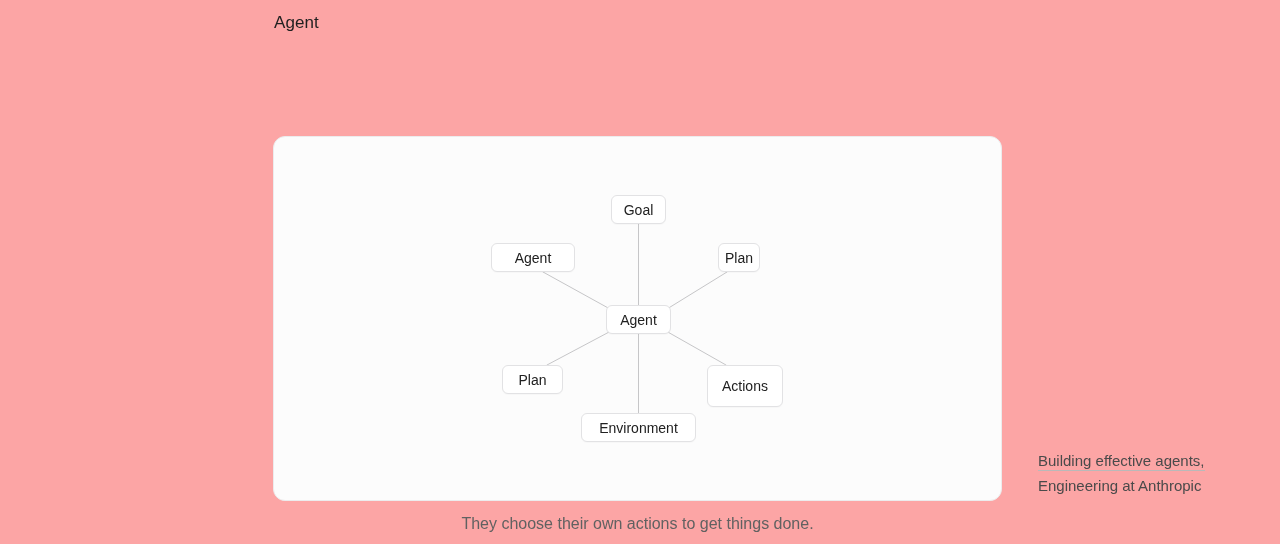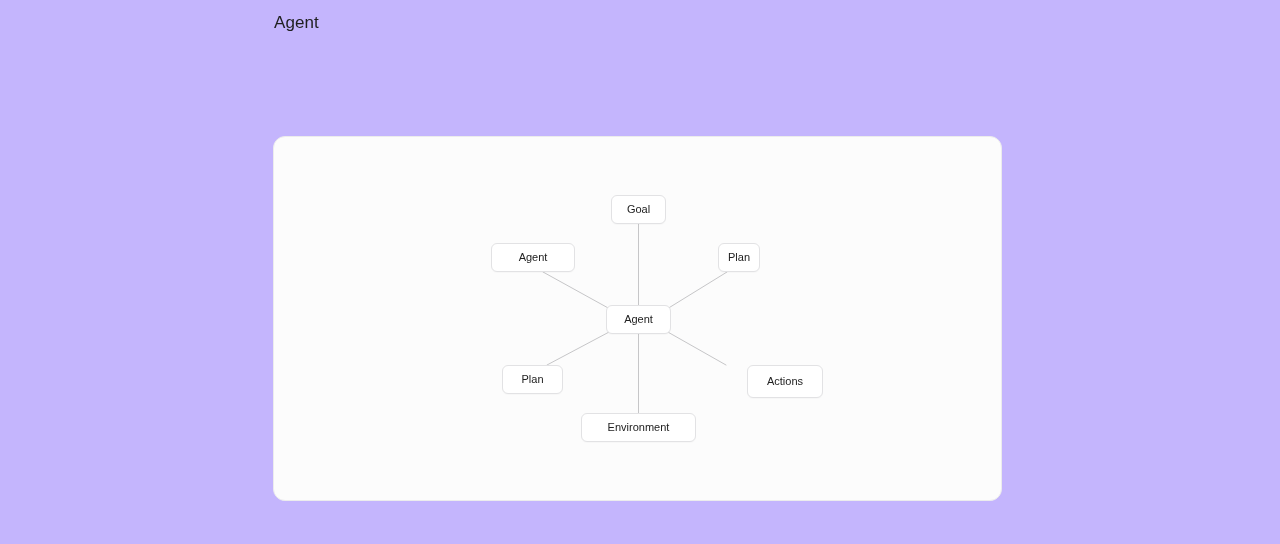--- a/index.html
+++ b/index.html
@@ -9,21 +9,21 @@
     width: 1280px;
     height: 544px;
     background: #ffffff;
     font-family: "Liberation Sans", sans-serif;
     overflow: hidden;
   }
   .page {
     position: relative;
     width: 1280px;
     height: 544px;
-    background: #c4b5fd;
+    background: #fca5a5;
   }
 
   
   .section-title {
     position: absolute;
     left: 274px;
     top: 11px;
     font-size: 17px;
     line-height: 24px;
     color: #1f1f1f;
@@ -60,21 +60,21 @@
   }
   .node-box {
     position: absolute;
     background: #ffffff;
     border: 1px solid #e2e2e4;
     border-radius: 6px;
     box-shadow: 0 1px 1px rgba(0,0,0,0.025);
     display: flex;
     align-items: center;
     justify-content: center;
-    font-size: 11px;
+    font-size: 14px;
     line-height: 1;
     color: #212121;
     white-space: nowrap;
     padding: 12px 11px;
     height: 29px;
   }
 
   
   .diagram-caption {
     position: absolute;
@@ -122,21 +122,26 @@
           <line x1="337" y1="194" x2="273" y2="228" stroke="#c6c6c8"></line>
           <line x1="392" y1="194" x2="452" y2="228" stroke="#c6c6c8"></line>
           <line x1="364.5" y1="197" x2="364.5" y2="276" stroke="#c6c6c8"></line>
         </g>
     </svg>
     <div id="node-layer">
         <div class="node-box" style="left: 337px; top: 58px; width: 55px; height: 29px;">Goal</div>
         <div class="node-box" style="left: 217px; top: 106px; width: 84px; height: 29px;">Agent</div>
         <div class="node-box" style="left: 444px; top: 106px; width: 42px; height: 29px;">Plan</div>
         <div class="node-box" style="left: 228px; top: 228px; width: 61px; height: 29px;">Plan</div>
-        <div class="node-box" style="left: 433px; top: 228px; width: 76px; height: 33px; margin-left: 40px;">Actions</div>
+        <div class="node-box" style="left: 433px; top: 228px; width: 76px; height: 42px;">Actions</div>
         <div class="node-box" style="left: 307px; top: 276px; width: 115px; height: 29px;">Environment</div>
         <div class="node-box" style="left: 332px; top: 168px; width: 65px; height: 29px;">Agent</div>
       </div>
   </div>
 
+  <div class="diagram-caption">They choose their own actions to get things done.</div>
 
+  <div class="citation">
+    <a class="citation-link">Building effective agents,</a>
+    <span class="citation-source">Engineering at Anthropic</span>
+  </div>
 
 </div>
 
 </body></html>

